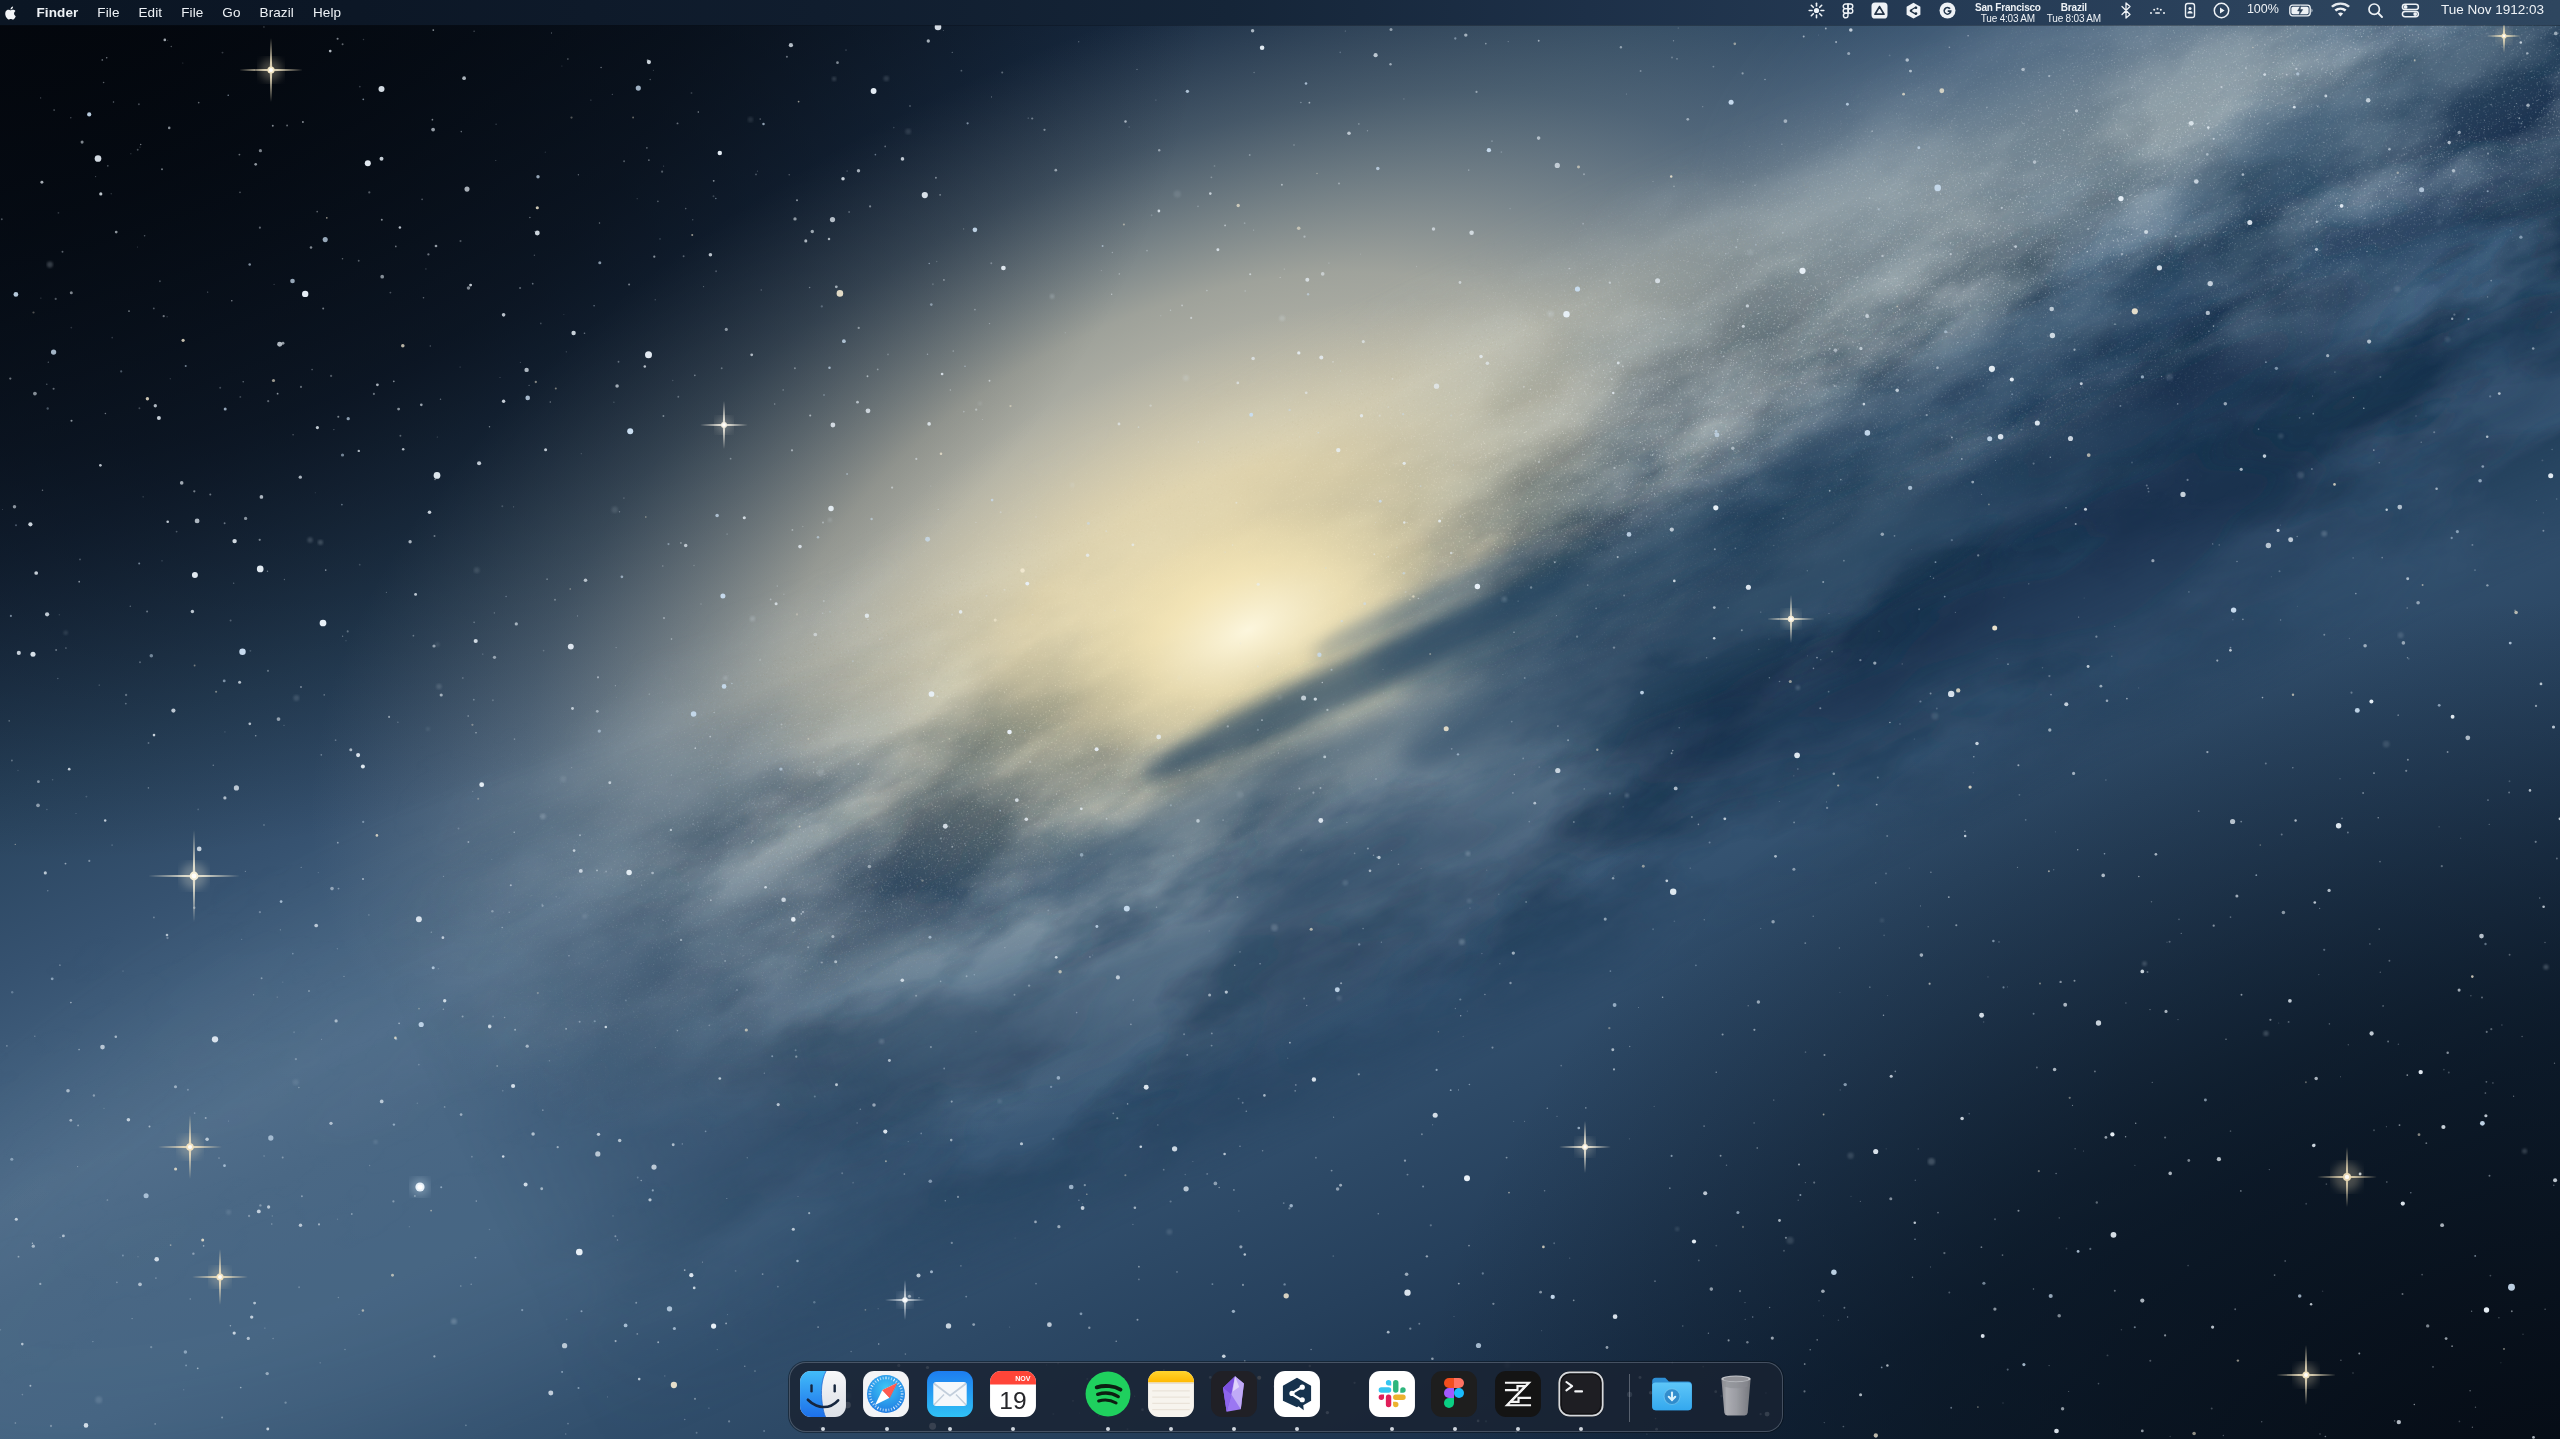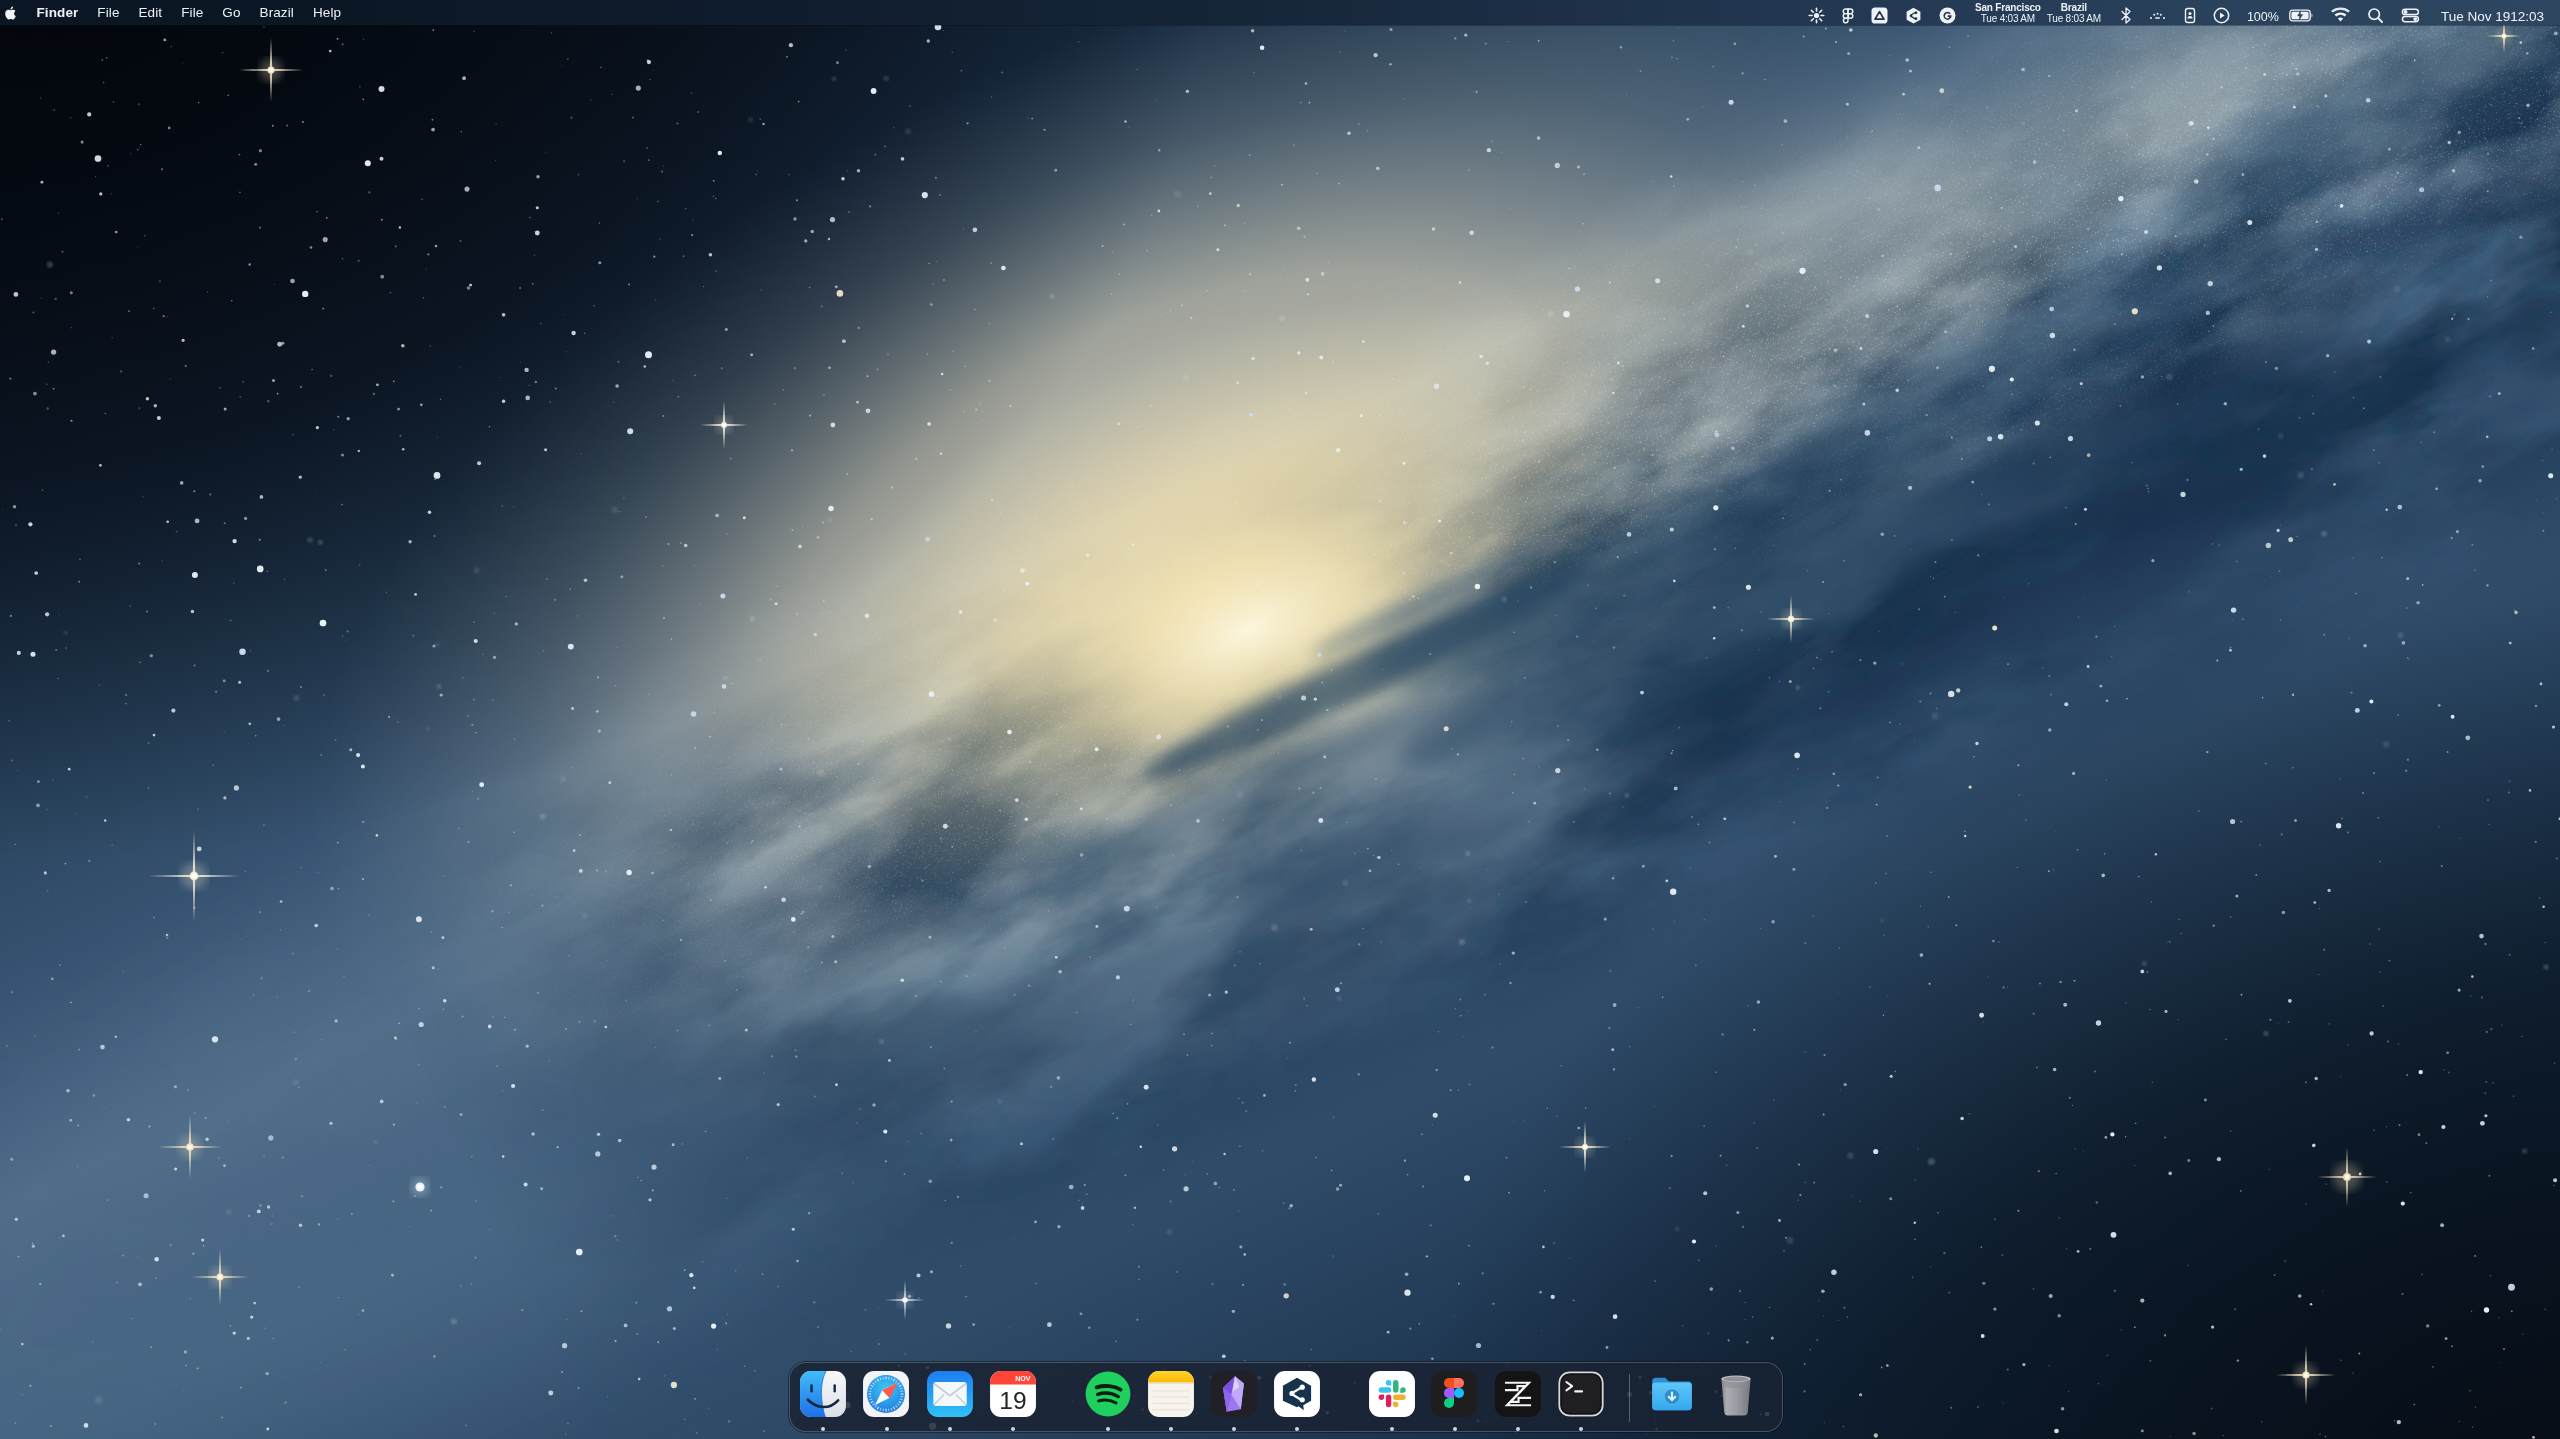--- a/index.html
+++ b/index.html
@@ -6,21 +6,21 @@
   font-family:"Liberation Sans", sans-serif; }
 #wall { position:absolute; left:0; top:0; }
 #menubar { position:absolute; left:0; top:0; width:2560px; height:25px;
   background:linear-gradient(90deg,#0b1624 0%,#0c1726 14%,#101d2e 32%,#152538 48%,#1d3048 62%,#253b55 76%,#2b425c 88%,#2e465f 100%);
   display:flex; align-items:center; justify-content:space-between;
   color:#eef2f6; font-size:13.5px; box-shadow:0 1px 0 rgba(8,14,24,0.35); }
 .mb-left { display:flex; align-items:center; padding-left:4px; }
 .apple { margin-right:10px; display:block; }
 .mi { padding:0 9.5px; letter-spacing:0.1px; }
 .mi.b { font-weight:bold; }
-.mb-right { display:flex; align-items:flex-end; padding-right:14px; gap:0; }
+.mb-right { display:flex; align-items:flex-start; padding-right:14px; gap:0; }
 .mb-right .ic { margin:0 8.5px; display:block; }
 .mb2 { text-align:center; line-height:11px; margin:0 3px; font-size:10px; letter-spacing:-0.2px; }
 .mb2 .c { font-weight:bold; }
 .pct { font-size:12.5px; margin:0 2px 0 8px; }
 .clk { font-size:13.5px; margin-left:12px; }
 .clk2 { font-size:13.5px; margin-left:0; margin-right:2px; }
 #dock { position:absolute; left:789px; top:1362px; width:994px; height:70px;
   background:rgba(25,35,50,0.84); border:1px solid rgba(185,200,215,0.28); border-radius:17px;
   box-shadow:0 0 0 1px rgba(5,10,18,0.45); }
 #dock-sep { position:absolute; left:1629px; top:1374px; width:1px; height:48px;

